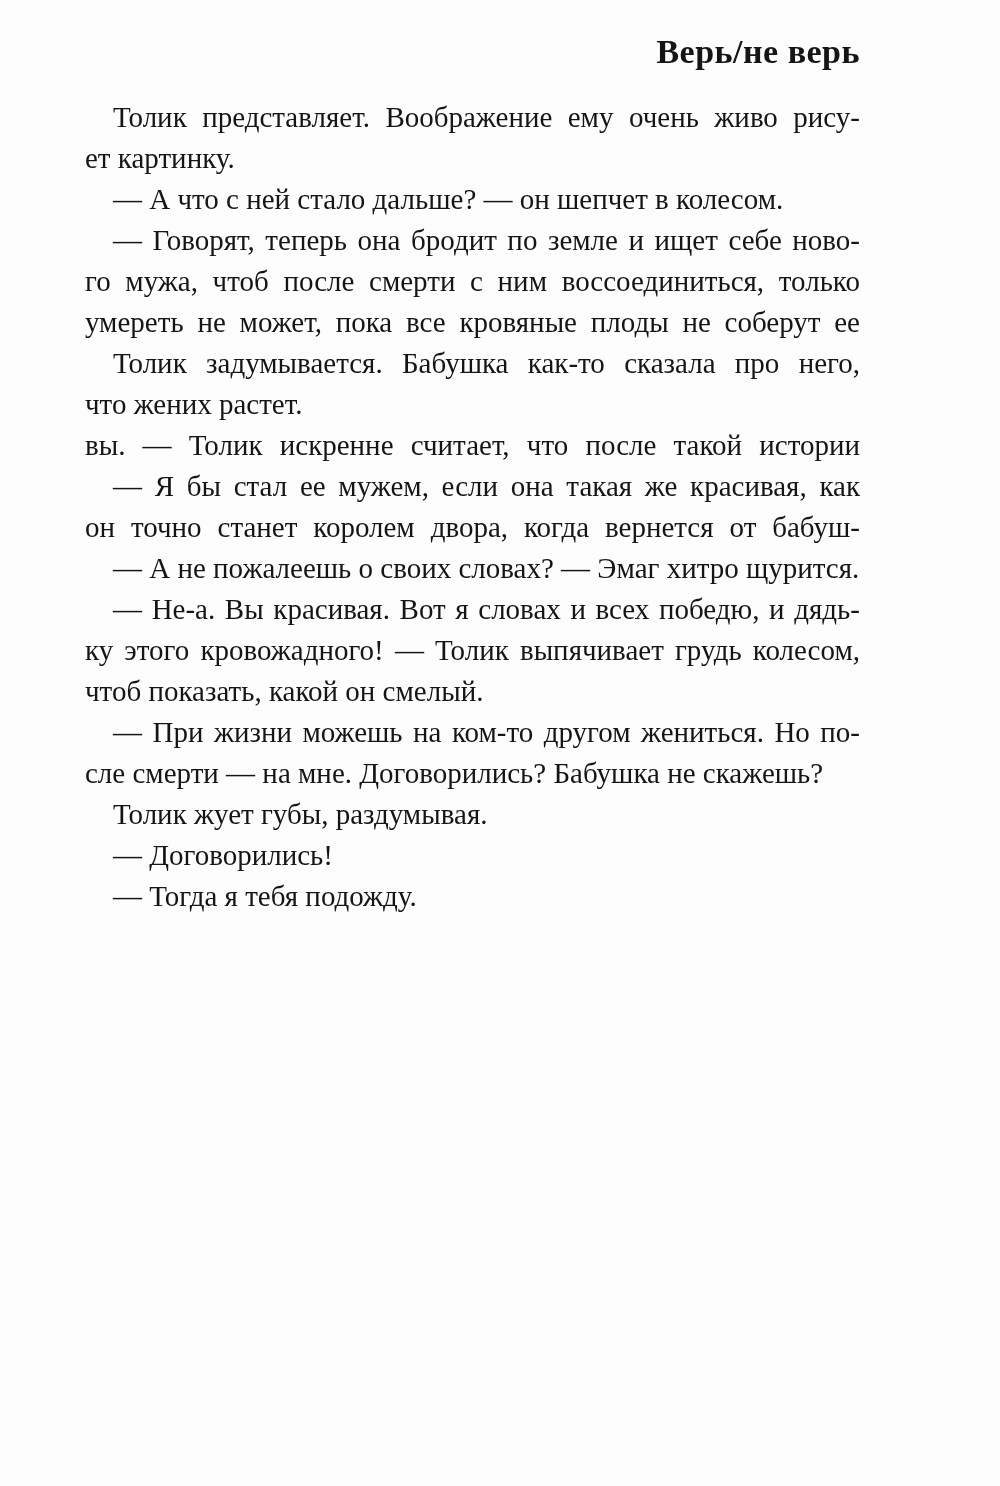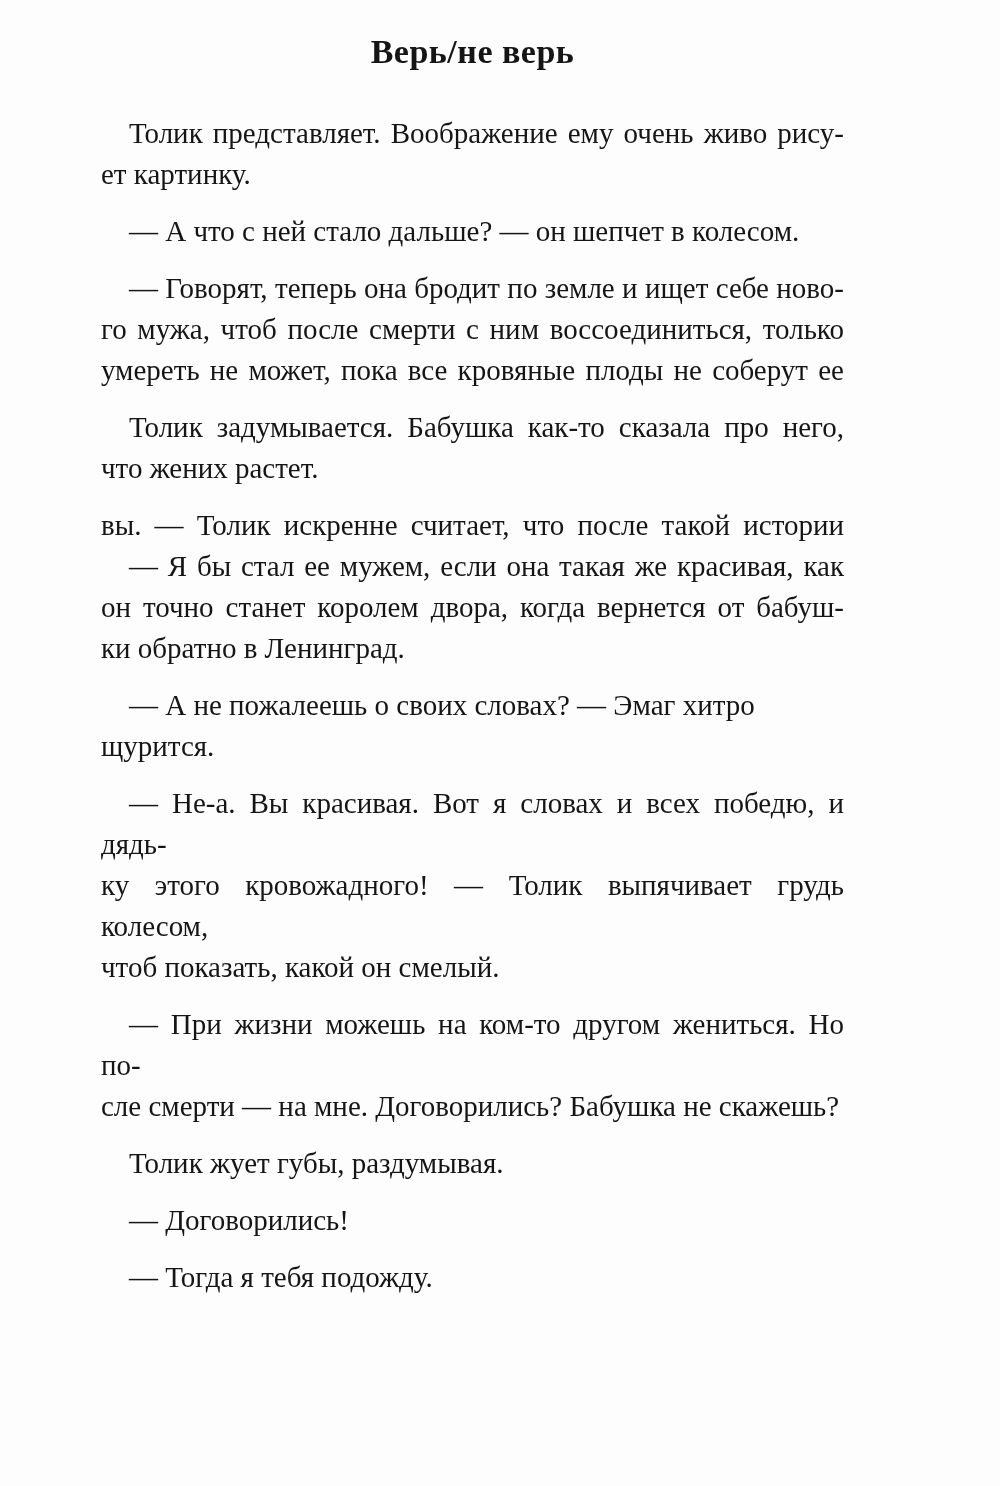--- a/index.html
+++ b/index.html
@@ -18,34 +18,34 @@
     position: relative;
     width: 1000px;
     height: 1486px;
   }
   .chapter-title {
     position: absolute;
     top: 30px;
     left: 85px;
     width: 775px;
     margin: 0;
-    text-align: center;
+    text-align: right;
     font-size: 34px;
     line-height: 44px;
     font-weight: bold;
     letter-spacing: 0.5px;
   }
   .text-block {
     position: absolute;
     top: 97px;
     left: 85px;
     width: 775px;
   }
   .para {
-    margin: 16px;
+    margin: 0;
     padding: 0;
   }
   .line {
     display: block;
     font-size: 29px;
     line-height: 41px;
     white-space: normal;
   }
   
   .j {
@@ -83,21 +83,20 @@
 
     <p class="para">
       <span class="line i j">Толик задумывается. Бабушка как-то сказала про него,</span>
       <span class="line">что жених растет.</span>
     </p>
 
     <p class="para">
       <span class="line j">вы. — Толик искренне считает, что после такой истории</span>
       <span class="line i j">— Я бы стал ее мужем, если она такая же красивая, как</span>
       <span class="line j">он точно станет королем двора, когда вернется от бабуш-</span>
-      <span class="line">ки обратно в Ленинград.</span>
     </p>
 
     <p class="para">
       <span class="line i">— А не пожалеешь о своих словах? — Эмаг хитро щурится.</span>
     </p>
 
     <p class="para">
       <span class="line i j">— Не-а. Вы красивая. Вот я словах и всех победю, и дядь-</span>
       <span class="line j">ку этого кровожадного! — Толик выпячивает грудь колесом,</span>
       <span class="line">чтоб показать, какой он смелый.</span>

